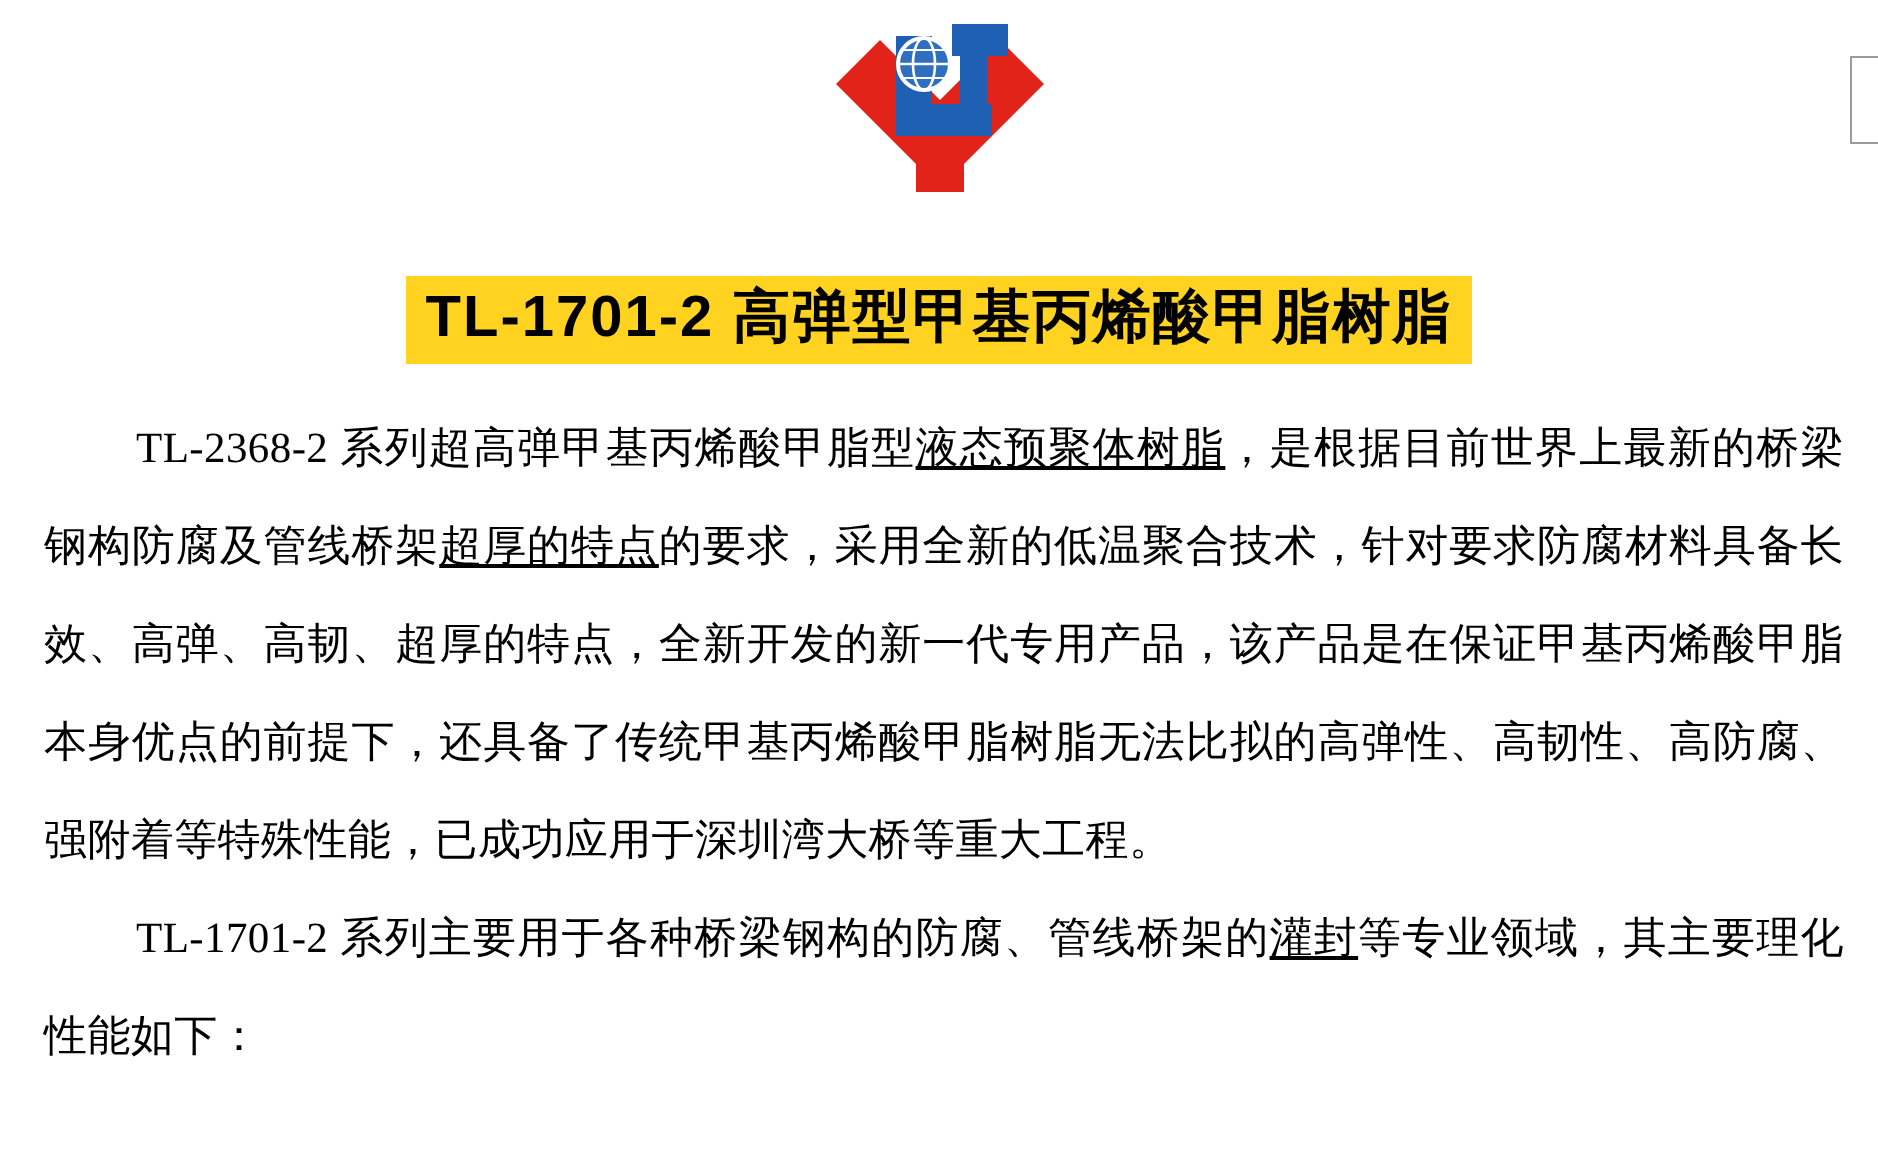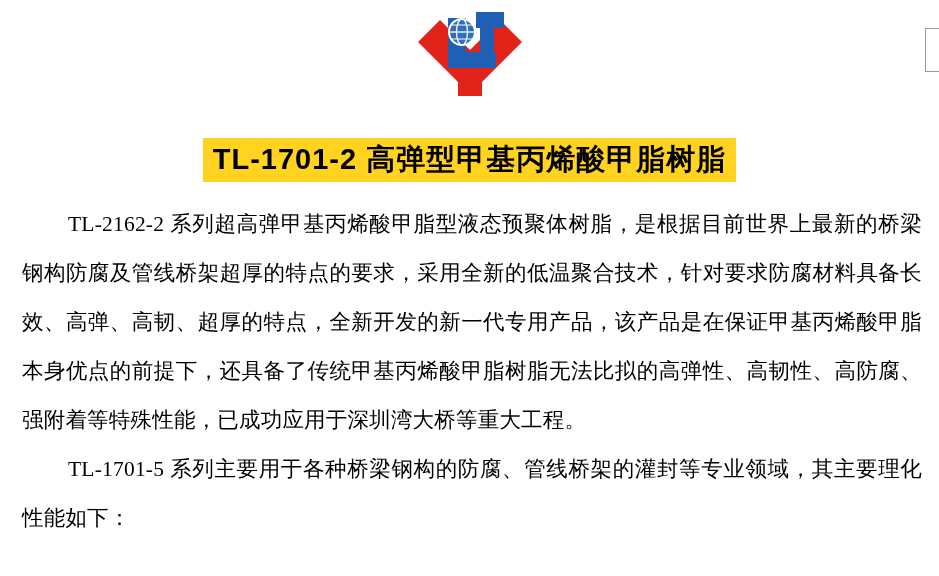--- a/index.html
+++ b/index.html
@@ -84,21 +84,21 @@
   p.para {
     margin: 0 0 0 0;
     font-size: 21.5px;
     line-height: 49px;
     text-align: justify;
     text-justify: inter-ideograph;
     letter-spacing: 0.2px;
   }
   p.para + p.para { margin-top: 0px; }
   .indent { display: inline-block; width: 46px; }
-  .ul { text-underline-offset: 2px; }
+  .ul { text-decoration: underline; text-underline-offset: 2px; }
 </style>
 </head>
 <body>
 
 <div class="page">
 
   <div class="logo-wrap">
     <div class="logo">
       <svg width="104" height="84" viewBox="0 0 104 84" xmlns="http://www.w3.org/2000/svg">
 
@@ -119,17 +119,17 @@
     </div>
   </div>
 
   <div class="edge-marker"></div>
 
   <div class="title-row">
     <span class="doc-title">TL-1701-2 高弹型甲基丙烯酸甲脂树脂</span>
   </div>
 
   <div class="body-text">
-    <p class="para"><span class="indent"></span><span>TL-2162-2 系列超高弹甲基丙烯酸甲脂型</span><span class="ul">液态预聚体树脂</span><span>，是根据目前世界上最新的桥梁钢构防腐及管线桥架</span><span class="ul">超厚的特点</span><span>的要求，采用全新的低温聚合技术，针对要求防腐材料具备长效、高弹、高韧、超厚的特点，全新开发的新一代专用产品，该产品是在保证甲基丙烯酸甲脂本身优点的前提下，还具备了传统甲基丙烯酸甲脂树脂无法比拟的高弹性、高韧性、高防腐、强附着等特殊性能，已成功应用于深圳湾大桥等重大工程。</span></p>
-    <p class="para"><span class="indent"></span><span>TL-1701-5 系列主要用于各种桥梁钢构的防腐、管线桥架的</span><span class="ul">灌封</span><span>等专业领域，其主要理化性能如下：</span></p>
+    <p class="para"><span class="indent"></span><span>TL-2368-2 系列超高弹甲基丙烯酸甲脂型</span><span class="ul">液态预聚体树脂</span><span>，是根据目前世界上最新的桥梁钢构防腐及管线桥架</span><span class="ul">超厚的特点</span><span>的要求，采用全新的低温聚合技术，针对要求防腐材料具备长效、高弹、高韧、超厚的特点，全新开发的新一代专用产品，该产品是在保证甲基丙烯酸甲脂本身优点的前提下，还具备了传统甲基丙烯酸甲脂树脂无法比拟的高弹性、高韧性、高防腐、强附着等特殊性能，已成功应用于深圳湾大桥等重大工程。</span></p>
+    <p class="para"><span class="indent"></span><span>TL-1701-2 系列主要用于各种桥梁钢构的防腐、管线桥架的</span><span class="ul">灌封</span><span>等专业领域，其主要理化性能如下：</span></p>
   </div>
 
 </div>
 
 </body></html>

